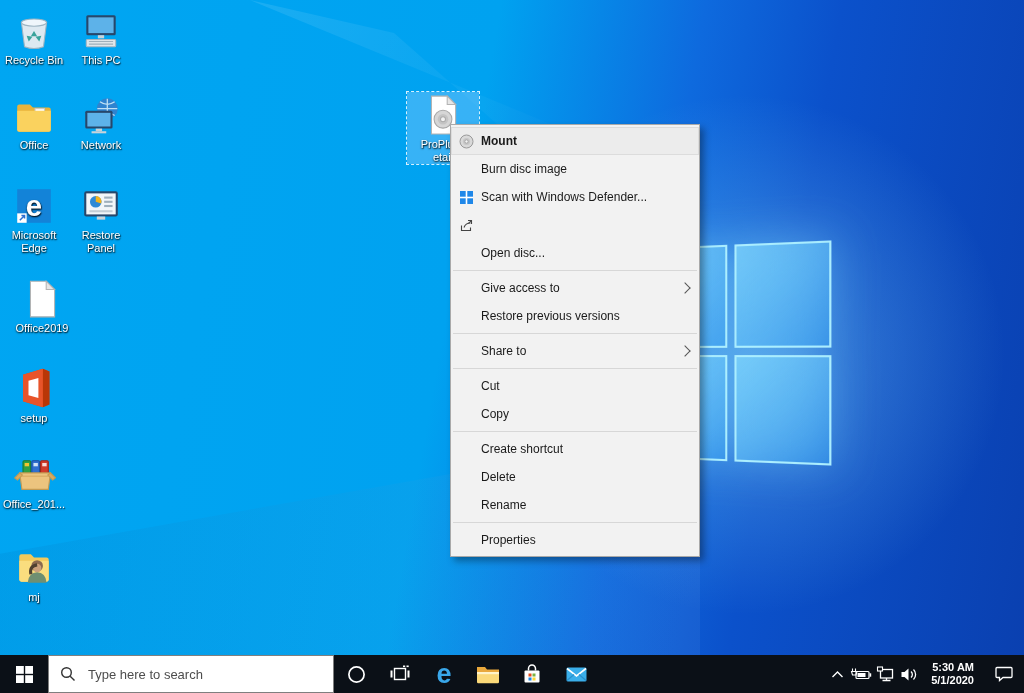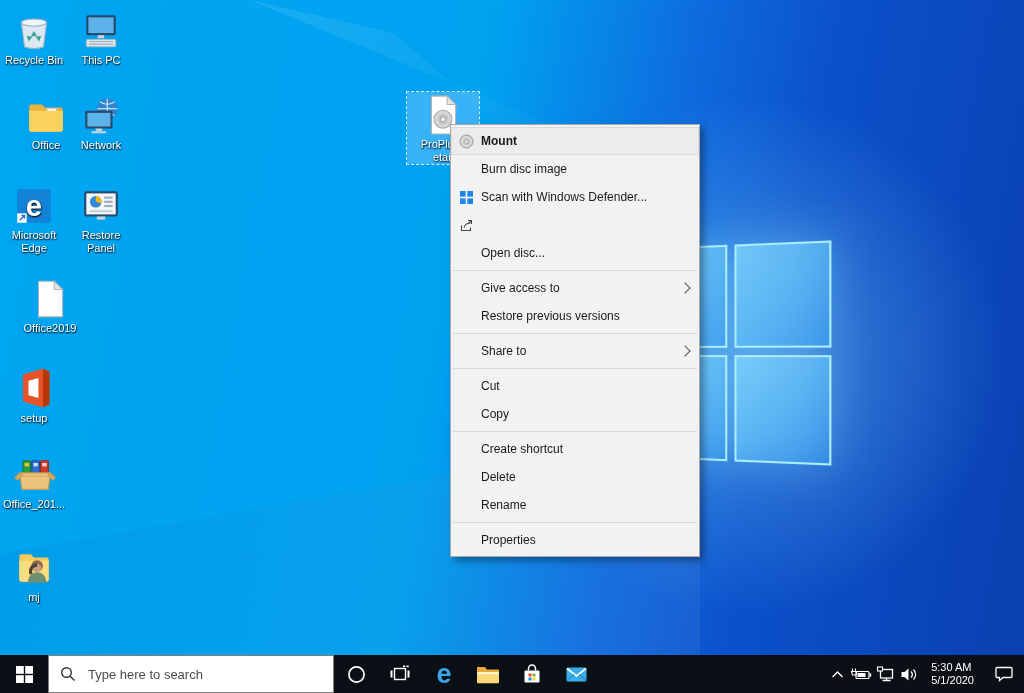--- a/index.html
+++ b/index.html
@@ -48,21 +48,21 @@
   .taskbar{position:absolute;left:0;bottom:0;width:1024px;height:38px;background:#0b1017;
            display:flex;align-items:center;z-index:20;}
   .tbtn{width:48px;height:38px;display:flex;align-items:center;justify-content:center;flex:0 0 auto;}
   .searchbox{width:286px;height:38px;background:#fff;border:1px solid #7f7f7f;box-sizing:border-box;
              display:flex;align-items:center;gap:10px;padding:0 11px;flex:0 0 auto;}
   .searchbox input{border:0;outline:0;flex:1;font:13px "Liberation Sans",sans-serif;color:#222;background:transparent;}
   .searchbox input::placeholder{color:#4d4d4d;opacity:1;}
   .tbic{width:44px;height:38px;display:flex;align-items:center;justify-content:center;flex:0 0 auto;}
   .tray{margin-left:auto;display:flex;align-items:center;height:38px;}
   .trayic{width:24px;height:38px;display:flex;align-items:center;justify-content:center;}
-  .clock{color:#fff;font-size:11px;line-height:13px;text-align:left;margin:0 10px;white-space:nowrap;}
+  .clock{color:#fff;font-size:11px;line-height:13px;text-align:right;margin:0 10px;white-space:nowrap;font-weight:bold;}
   .edge-e{font:bold 27px "Liberation Sans",sans-serif;color:#39a7ea;}
 </style>
 </head>
 <body>
 
 <div class="stage">
 
   <div class="wall">
     <div class="beam beam1"></div>
     <div class="beam beam2"></div>
@@ -93,21 +93,21 @@
           <path d="M8 12 L32 12 L29 35 Q20 38.5 11 35 Z" fill="#dde9f1" stroke="#9db4c2"></path>
           <ellipse cx="20" cy="12" rx="12" ry="3.4" fill="#eff6fb" stroke="#9db4c2"></ellipse>
           <path d="M20 20 l3 5 h-6 z" fill="#3aa39b"></path>
           <path d="M15 30 l-2-5.5 5.5 1 z" fill="#3aa39b"></path>
           <path d="M25 30 l2-5.5 -5.5 1 z" fill="#3aa39b"></path>
         </svg>
     </div>
     <div>Recycle Bin</div>
   </div>
 
-  <div class="dcell" style="left:12px;top:93px">
+  <div class="dcell" style="left:0;top:93px">
     <div class="ic">
       <svg width="42" height="42" viewBox="0 0 40 40">
           <path d="M4 11 q0-2 2-2 h10 l3 3 h15 q2 0 2 2 v19 q0 2-2 2 H6 q-2 0-2-2 z" fill="#e8b33c"></path>
           <rect x="21" y="13" width="9" height="12" fill="#fff" stroke="#c9c9c9"></rect>
           <path d="M4 15 h32 v18 q0 2-2 2 H6 q-2 0-2-2 z" fill="#fad25e"></path>
         </svg>
     </div>
     <div>Office</div>
   </div>
 
@@ -147,21 +147,21 @@
           <rect x="23" y="11" width="8" height="2" fill="#9fb0bd"></rect>
           <rect x="23" y="15" width="8" height="2" fill="#9fb0bd"></rect>
           <rect x="23" y="19" width="8" height="2" fill="#9fb0bd"></rect>
           <rect x="9" y="24" width="22" height="2" fill="#c3ced6"></rect>
           <rect x="16" y="30" width="8" height="3" fill="#c9d3da"></rect>
         </svg>
     </div>
     <div>Restore Panel</div>
   </div>
 
-  <div class="dcell" style="left:16px;top:276px">
+  <div class="dcell" style="left:8px;top:276px">
     <div class="ic">
       <svg width="42" height="42" viewBox="0 0 40 40">
           <path d="M9 3 h15 l8 8 v26 H9 z" fill="#fff" stroke="#b3b3b3"></path>
           <path d="M24 3 l8 8 h-8 z" fill="#e6e6e6" stroke="#b3b3b3"></path>
         </svg>
     </div>
     <div>Office2019</div>
   </div>
 
   <div class="dcell" style="left:0;top:366px">

